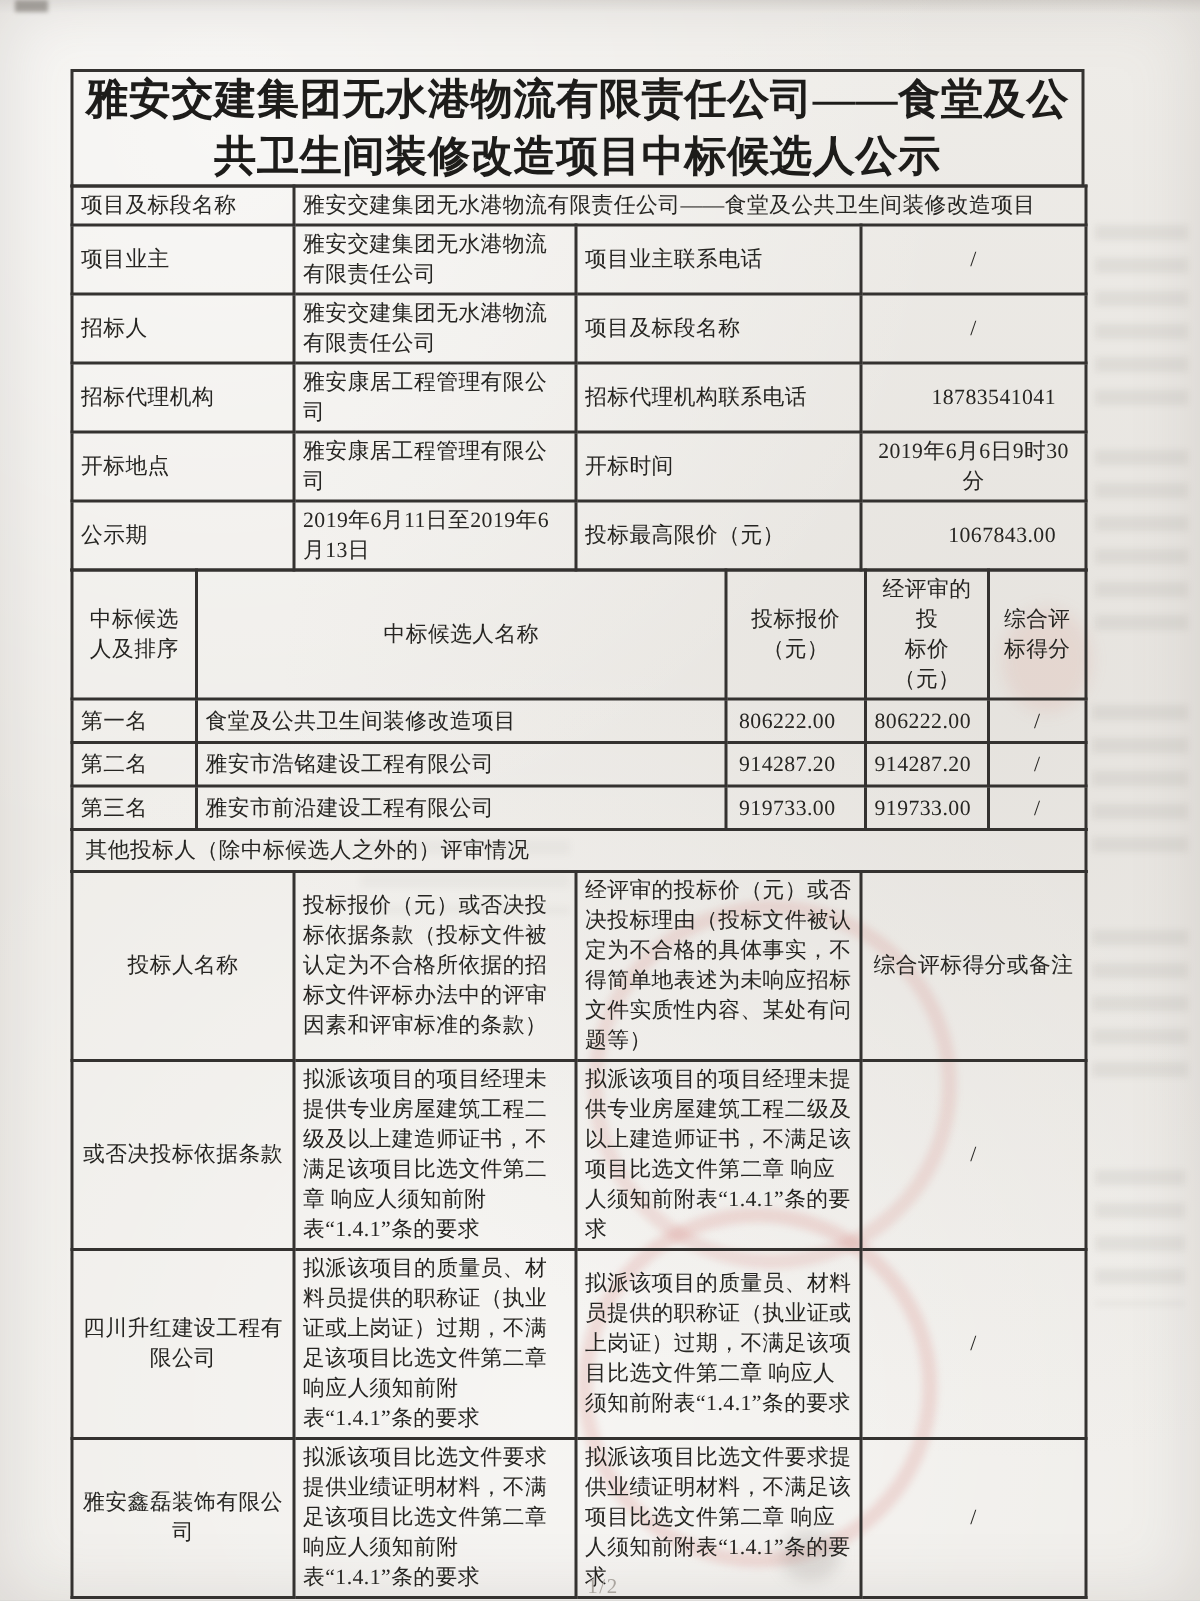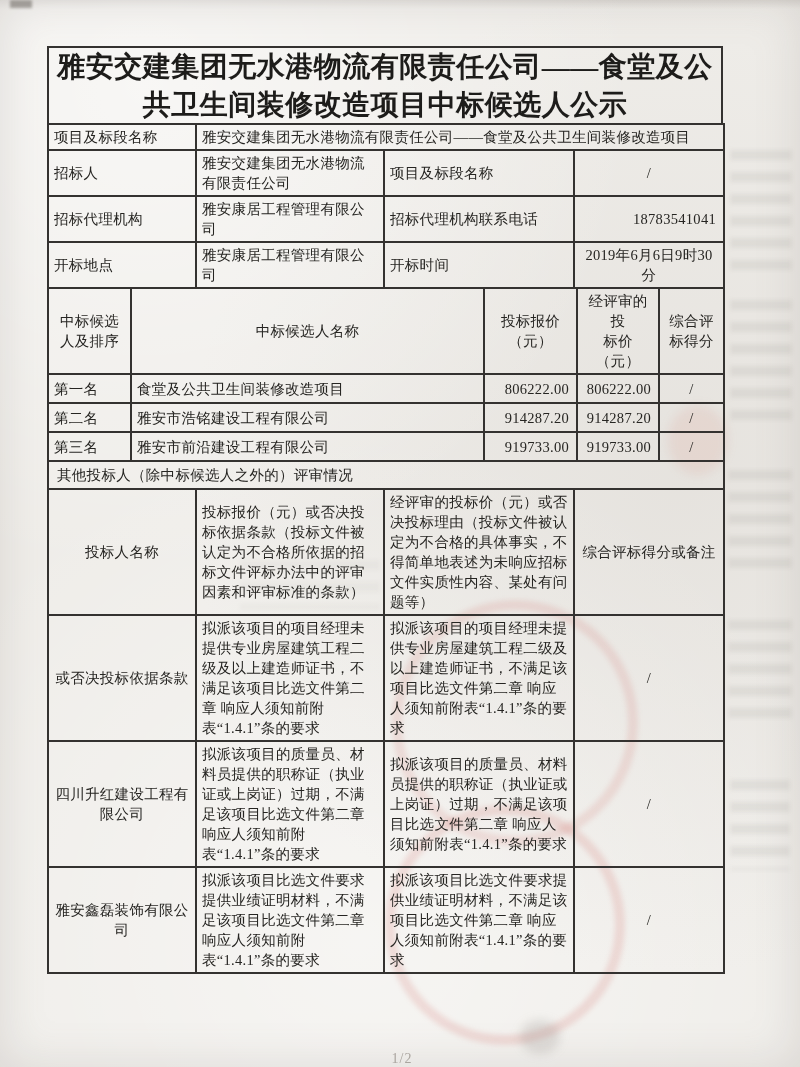--- a/index.html
+++ b/index.html
@@ -29,21 +29,21 @@
   table{border-collapse:collapse;table-layout:fixed;width:676px;margin-top:-2px;}
   td{
     box-sizing:border-box;
     border:2px solid #343230;
     font-size:14.5px;line-height:20px;letter-spacing:.3px;
     padding:2px 5px;vertical-align:middle;
     overflow:hidden;
   }
   .pre{white-space:pre-line;}
   .ctr{text-align:center;}
-  .rgt{text-align:right;padding-right:7px;font-family:"Liberation Serif",serif;}
+  .rgt{text-align:right;padding-right:19px;font-family:"Liberation Serif",serif;}
   .lft{text-align:left;}
   .hdr{text-align:center;}
   
   .smudge{
     position:absolute;pointer-events:none;
     background:repeating-linear-gradient(180deg,
       rgba(122,116,108,.10) 0 10px, rgba(122,116,108,0) 10px 22px);
     filter:blur(2px);
   }
   .stamp{
@@ -89,37 +89,49 @@
           <col style="width:148px">
           <col style="width:188px">
           <col style="width:190px">
           <col style="width:150px">
         </colgroup>
       <tbody>
           <tr style="height:22px">
         <td class="lft">项目及标段名称</td>
         <td class="lft" colspan="3">雅安交建集团无水港物流有限责任公司——食堂及公共卫生间装修改造项目</td>
       </tr>
+      <tr style="height:40px">
+        <td class="lft">项目业主</td>
+        <td class="lft">雅安交建集团无水港物流有限责任公司</td>
+        <td class="lft">项目业主联系电话</td>
+        <td class="ctr">/</td>
+      </tr>
       <tr style="height:46px">
         <td class="lft">招标人</td>
         <td class="lft">雅安交建集团无水港物流有限责任公司</td>
         <td class="lft">项目及标段名称</td>
         <td class="ctr">/</td>
       </tr>
       <tr style="height:30px">
         <td class="lft">招标代理机构</td>
         <td class="lft">雅安康居工程管理有限公司</td>
         <td class="lft">招标代理机构联系电话</td>
         <td class="rgt">18783541041</td>
       </tr>
       <tr style="height:40px">
         <td class="lft">开标地点</td>
         <td class="lft">雅安康居工程管理有限公司</td>
         <td class="lft">开标时间</td>
         <td class="ctr">2019年6月6日9时30分</td>
+      </tr>
+      <tr style="height:38px">
+        <td class="lft">公示期</td>
+        <td class="lft">2019年6月11日至2019年6月13日</td>
+        <td class="lft">投标最高限价（元）</td>
+        <td class="rgt">1067843.00</td>
       </tr>
     </tbody>
       </table>
 
     <table>
       <colgroup>
           <col style="width:83px">
           <col style="width:353px">
           <col style="width:93px">
           <col style="width:82px">

